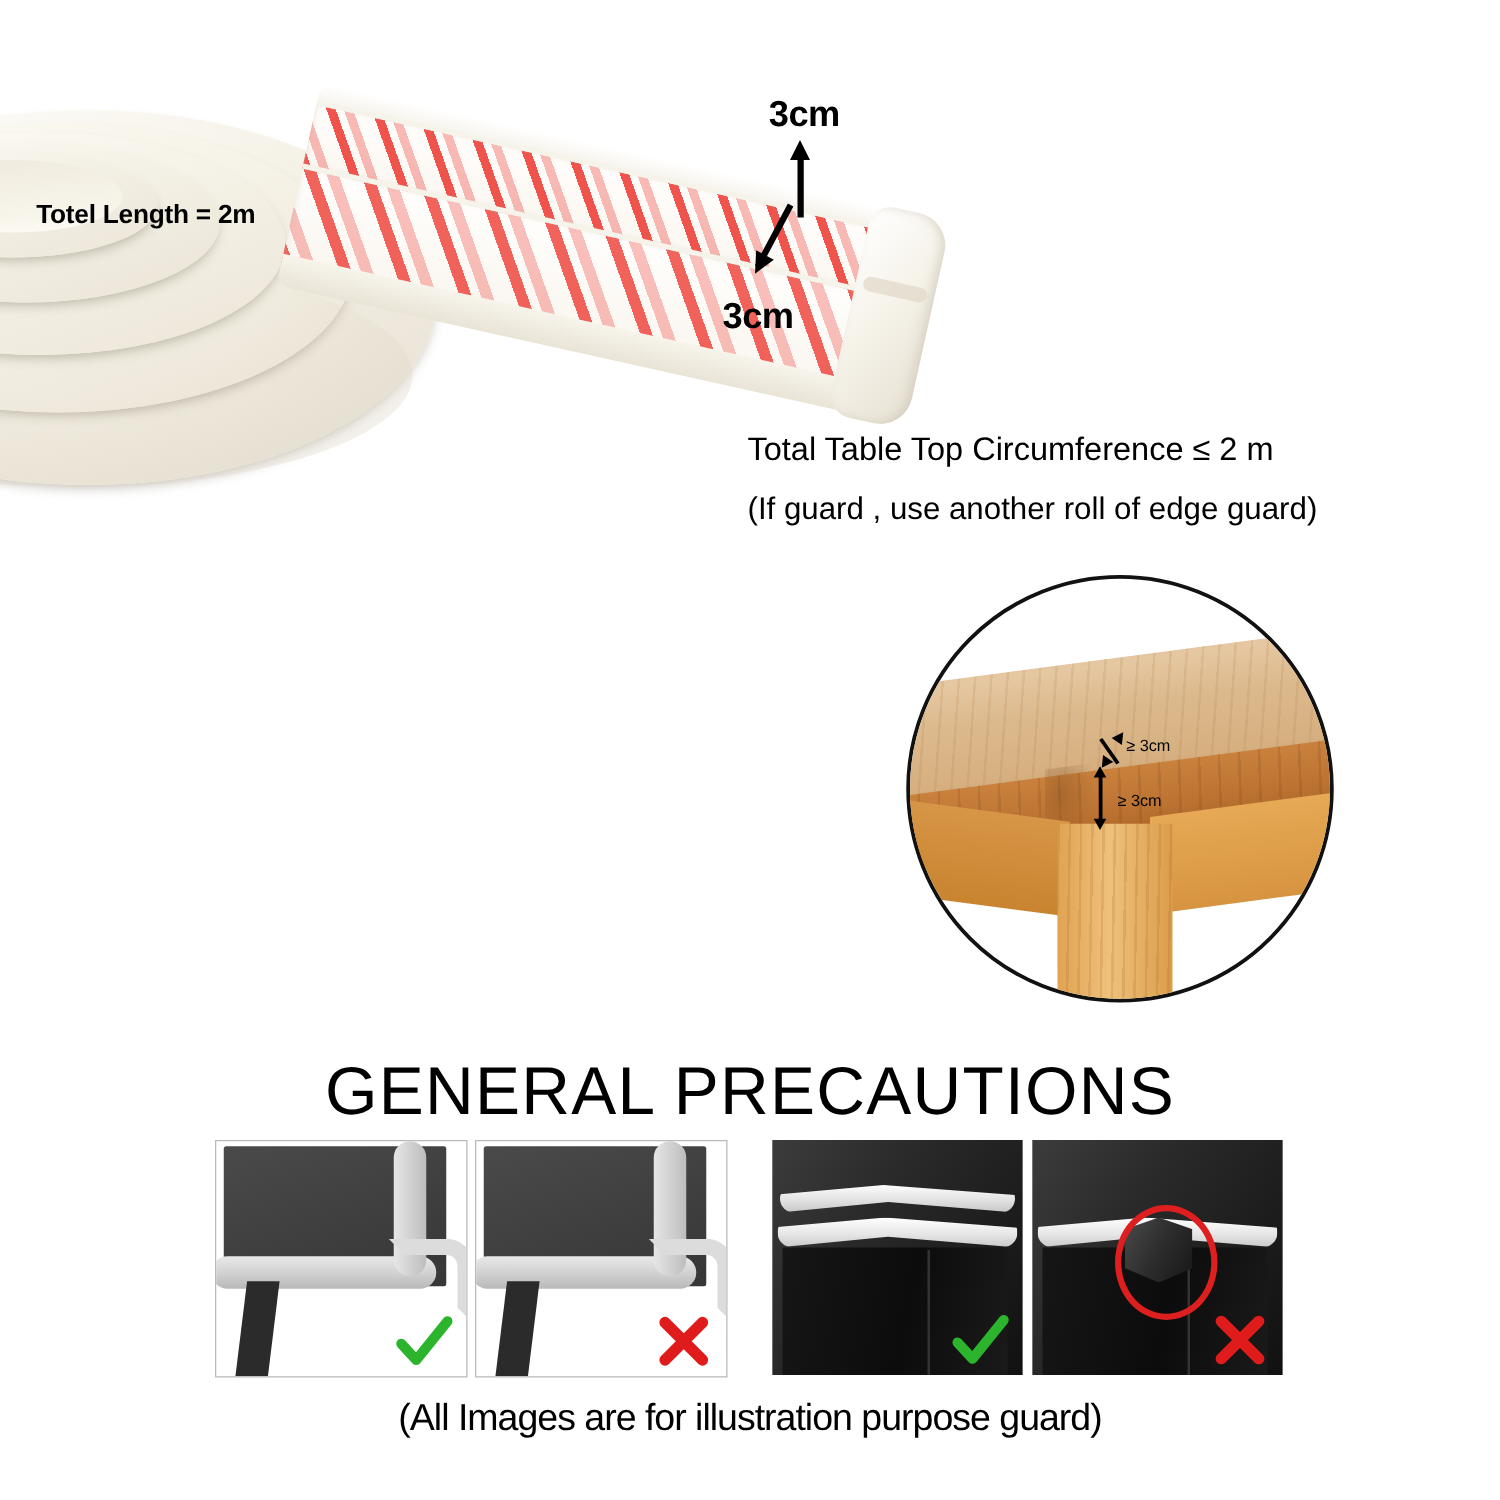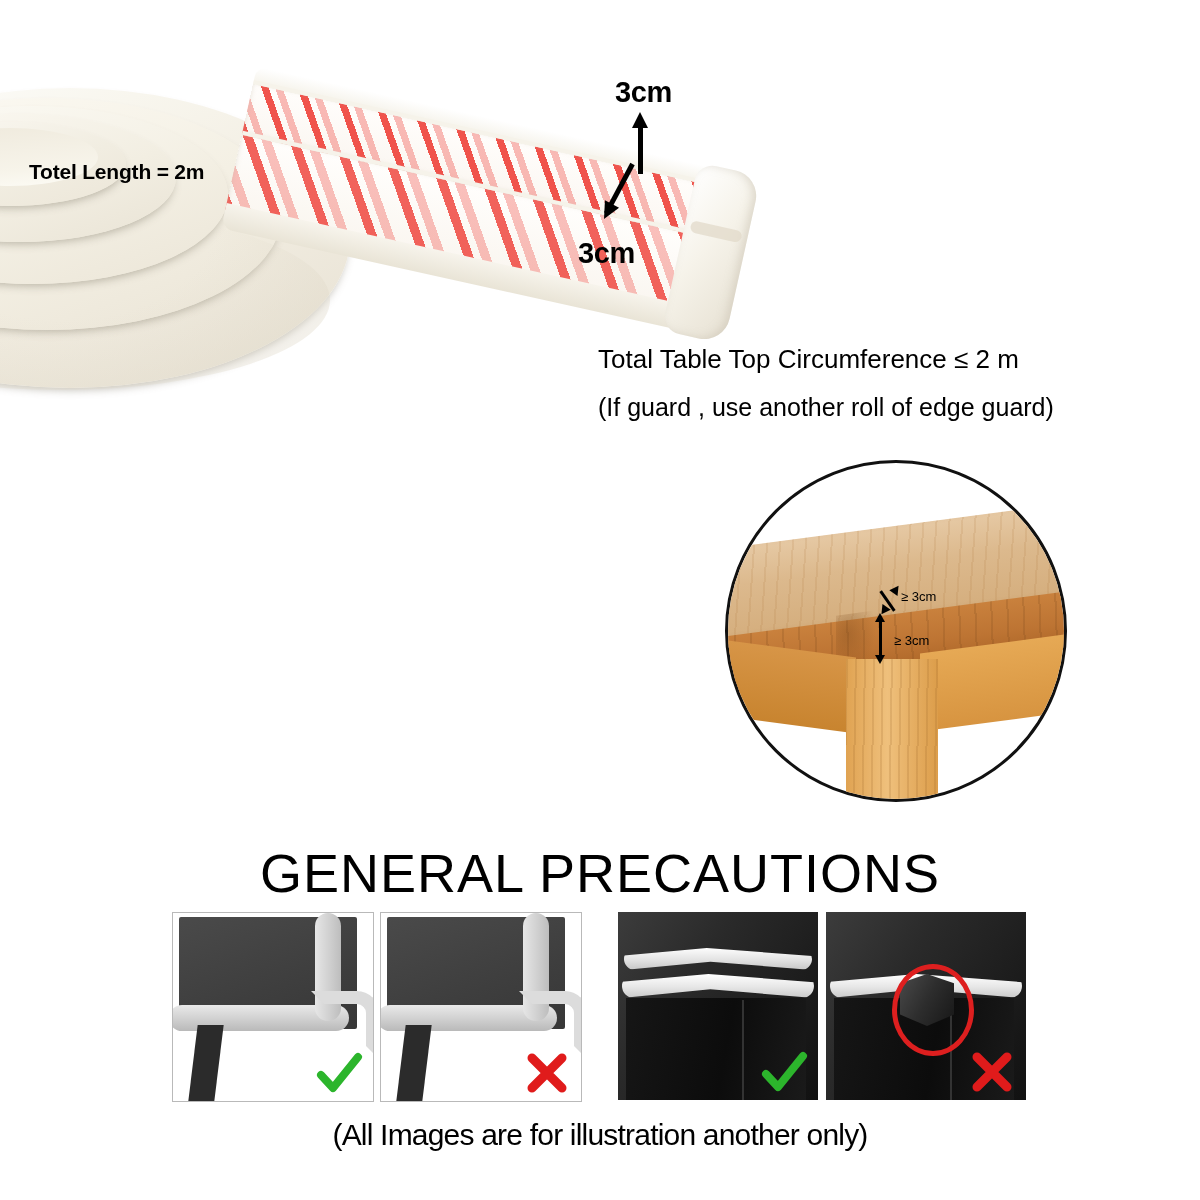--- a/index.html
+++ b/index.html
@@ -556,13 +556,13 @@
       <div class="rt-circle-mark"></div>
       <div class="mark">
         <svg width="48" height="48" viewBox="0 0 48 48">
           <path d="M9 9 L39 39 M39 9 L9 39" fill="none" stroke="#e01b1b" stroke-width="9" stroke-linecap="round"></path>
         </svg>
       </div>
     </div>
   </div>
 </div>
 
-<div id="precautions-footnote">(All Images are for illustration another only)</div>
+<div id="precautions-footnote">(All Images are for illustration purpose guard)</div>
 
 </body></html>

